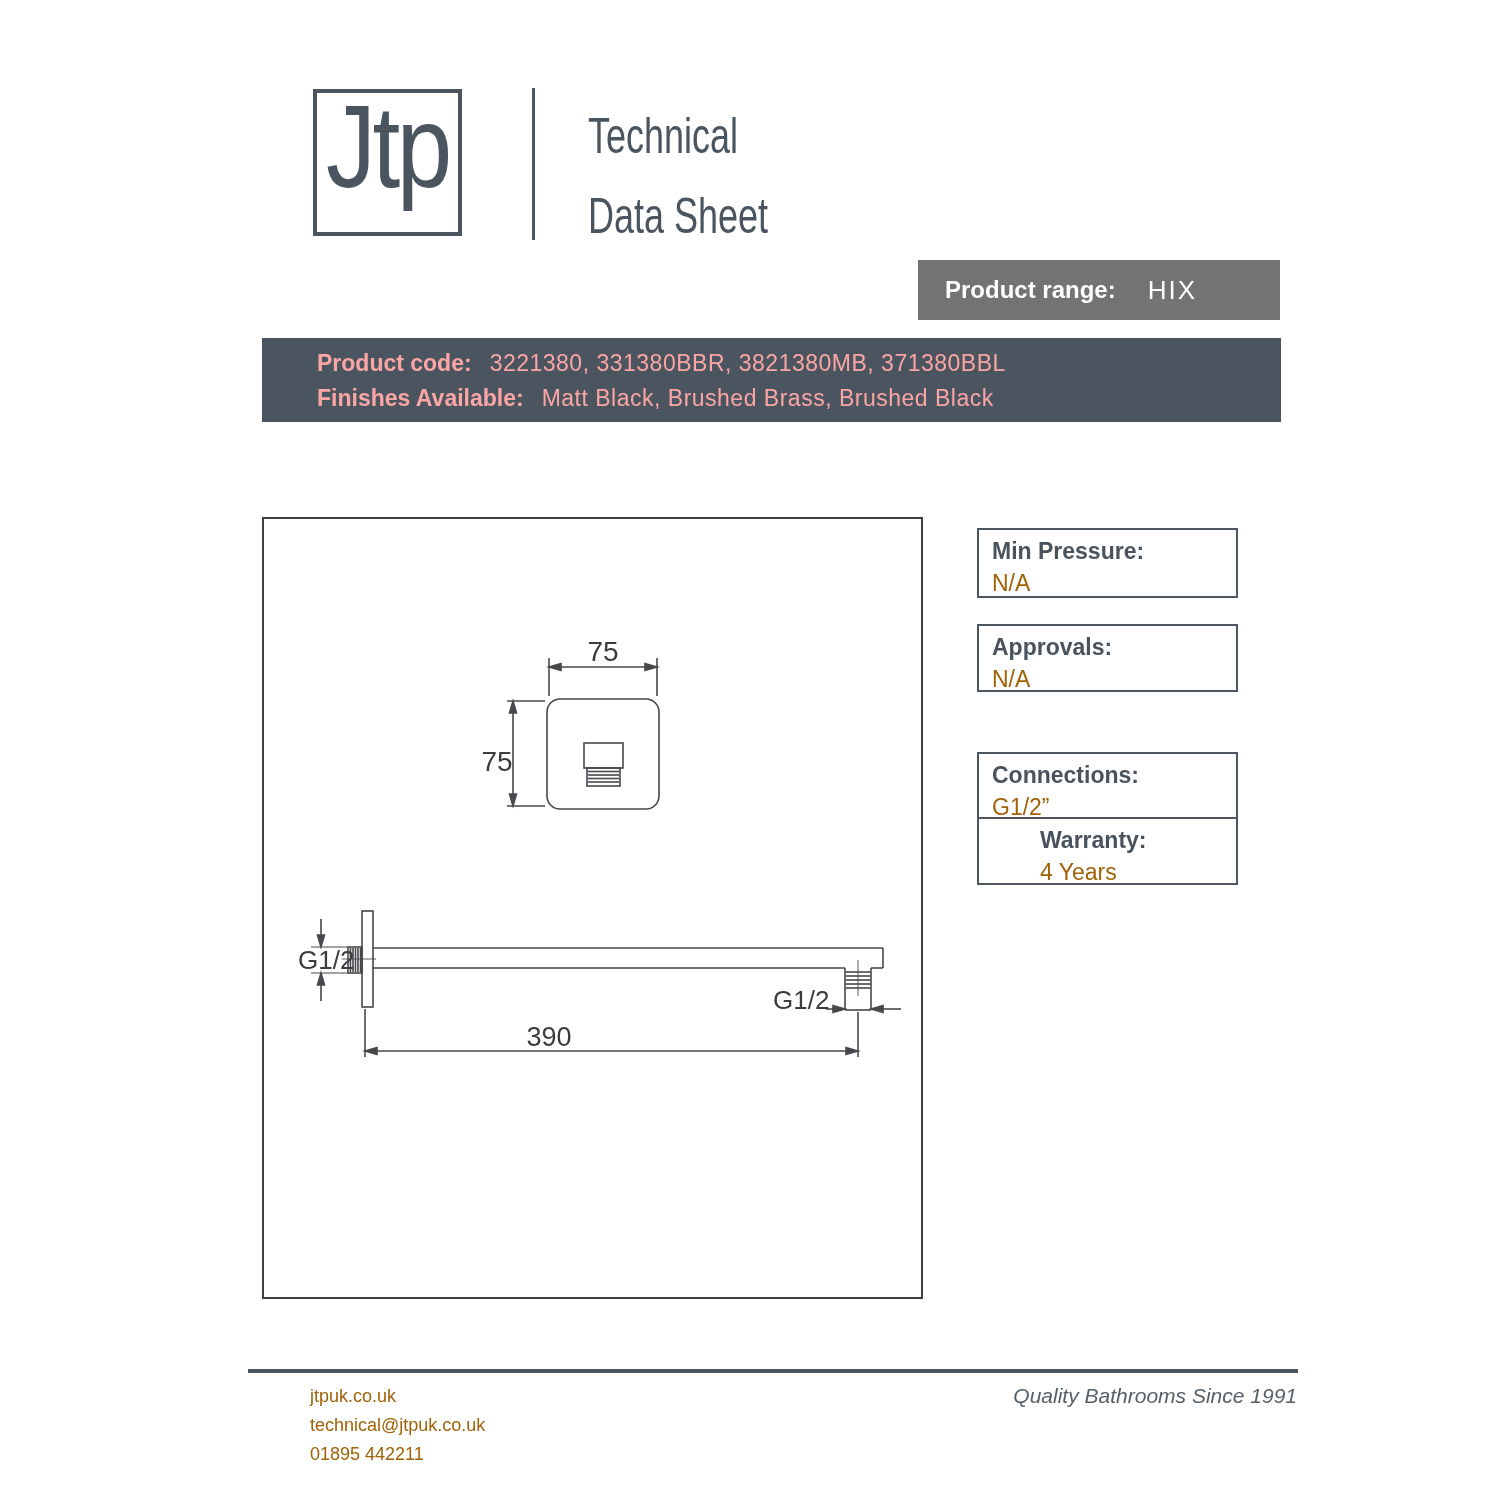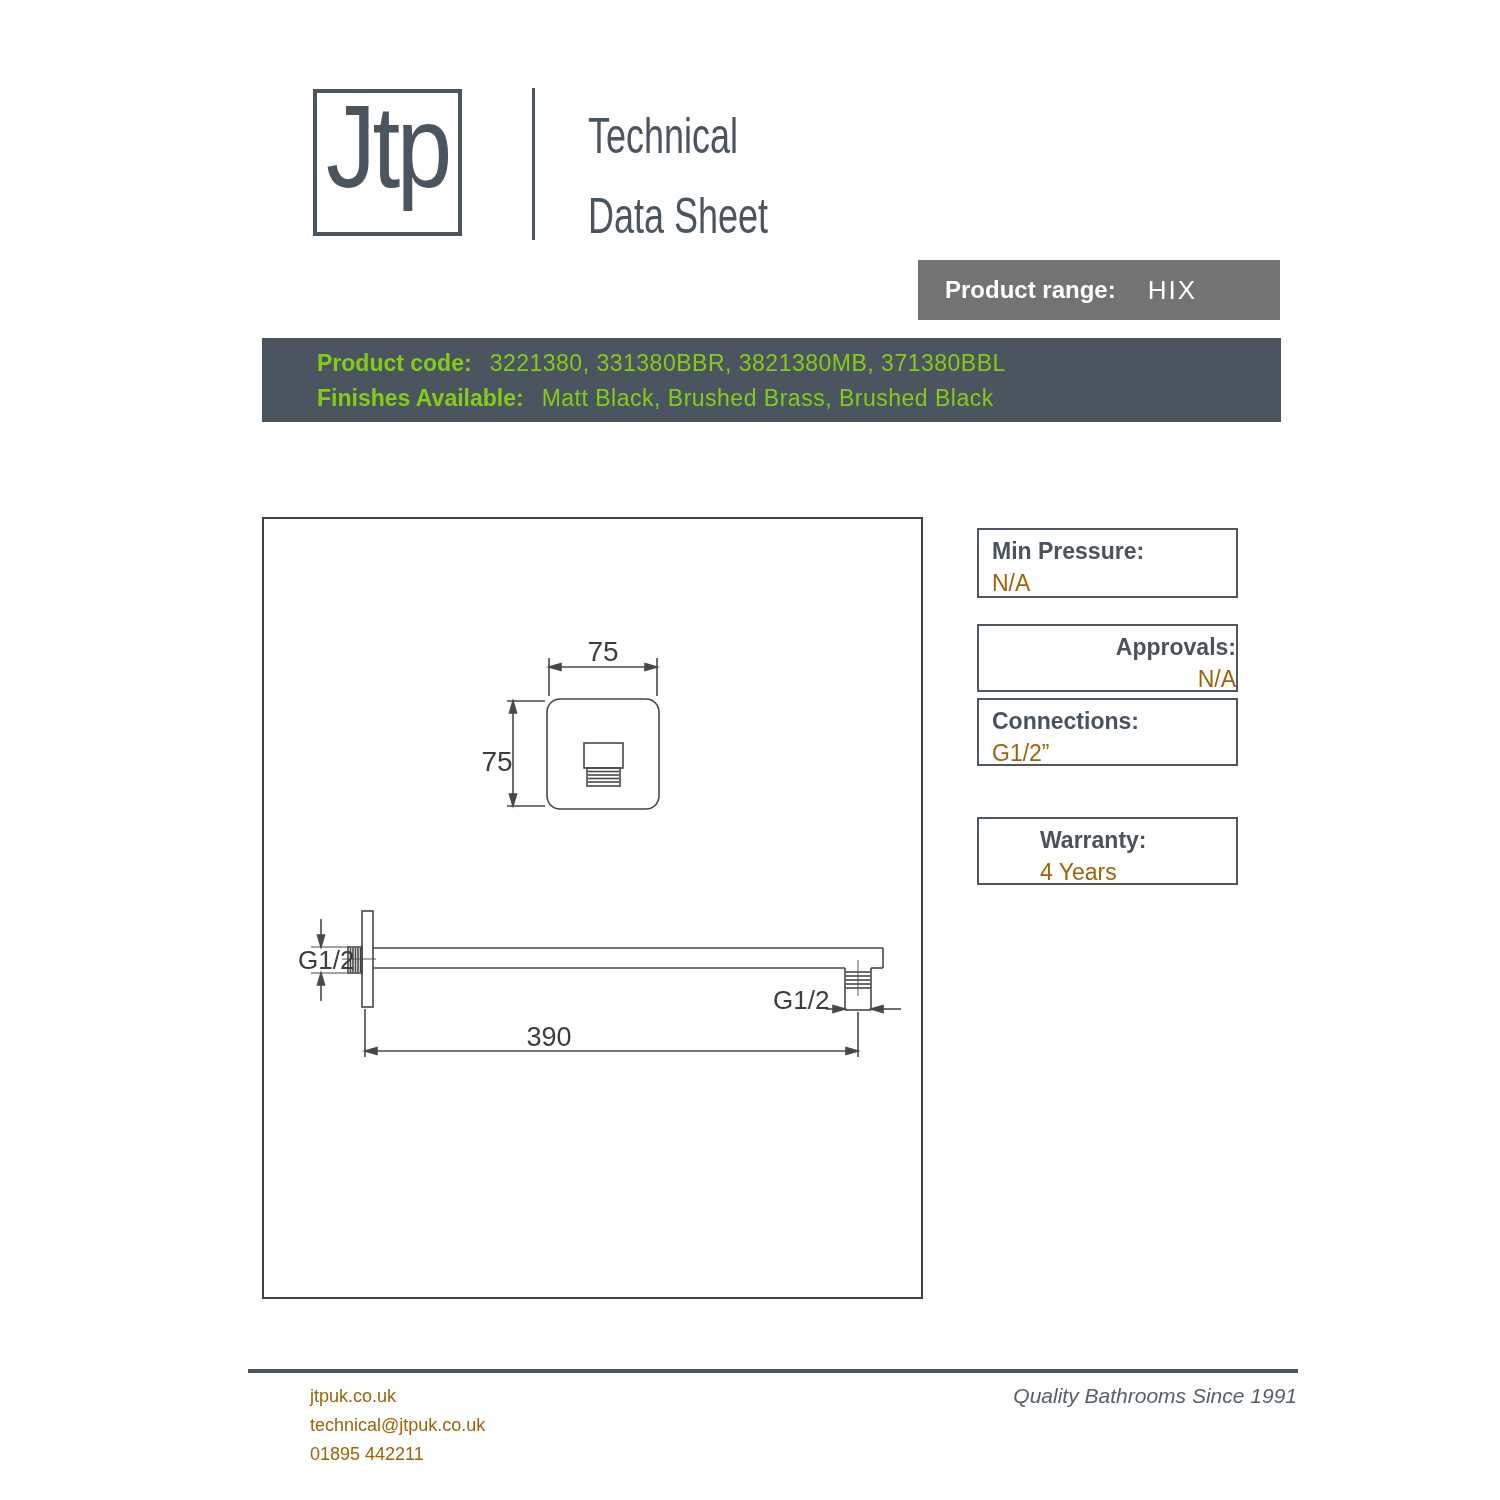--- a/index.html
+++ b/index.html
@@ -27,43 +27,43 @@
   }
   
   .range-bar{
     position:absolute;left:918px;top:260px;width:362px;height:60px;background:#737373;
     display:flex;align-items:center;color:#ffffff;
   }
   .range-bar .lbl{font-weight:700;font-size:24px;margin-left:27px;}
   .range-bar .val{font-weight:400;font-size:26px;letter-spacing:2px;margin-left:32px;}
   .code-bar{
     position:absolute;left:262px;top:338px;width:1019px;height:84px;background:#4a5560;
-    color:#84cc16;padding:0;box-sizing:border-box;
+    color:#fca5a5;padding:0;box-sizing:border-box;
   }
   .code-line{position:absolute;left:55px;white-space:nowrap;font-size:23px;}
   .code-line.l1{top:12px;}
   .code-line.l2{top:47px;}
   .code-line .lbl{font-weight:700;}
   .code-line .val{font-weight:400;margin-left:18px;letter-spacing:0.5px;}
   
   .drawing-box{
     position:absolute;left:262px;top:517px;width:657px;height:778px;
     border:2px solid #404040;background:#ffffff;
   }
   .drawing-box svg{position:absolute;left:0;top:0;}
   
   .spec-box{
     position:absolute;left:977px;width:261px;border:2px solid #4e5760;
     box-sizing:border-box;background:#ffffff;
   }
   .spec-title{font-weight:700;font-size:23px;margin:8px 0 0 13px;color:#49535d;}
   .spec-value{font-weight:400;font-size:23px;margin:5px 0 0 13px;color:#a16207;}
   .sb1{top:528px;height:70px;}
-  .sb2{top:624px;height:68px;text-align:right;}
-  .sb3{top:698px;height:68px;}
+  .sb2{top:624px;height:68px;}
+  .sb3{top:752px;height:68px;}
   .sb4{top:817px;height:68px;padding-left:48px;}
   
   .footer-rule{
     position:absolute;left:248px;top:1369px;width:1050px;height:4px;background:#4a5560;
   }
   .footer-left{
     position:absolute;left:310px;top:1382px;font-size:18px;line-height:29px;color:#a16207;
   }
   .footer-left div{white-space:nowrap;}
   .footer-tag{

